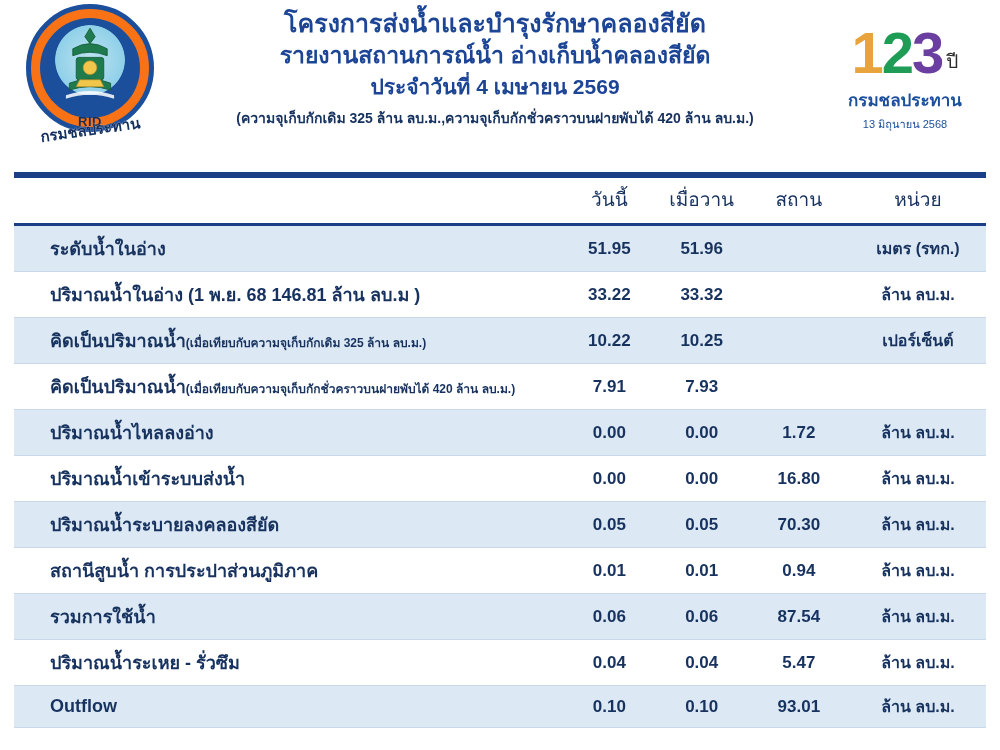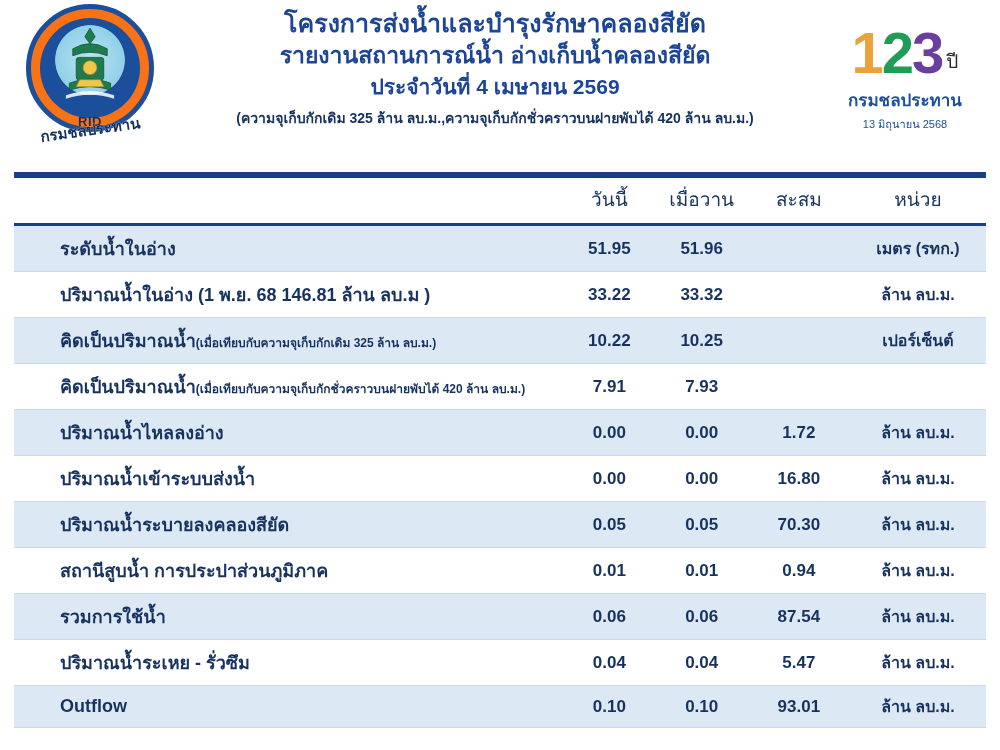--- a/index.html
+++ b/index.html
@@ -188,21 +188,21 @@
     color: #17325f;
     padding: 8px 4px;
     font-weight: bold;
     border-bottom: 1px solid #c9d8e8;
   }
   tbody tr:nth-child(odd) { background: #dce9f4; }
   tbody tr:nth-child(even) { background: #ffffff; }
 
   td.label {
     text-align: left;
-    padding-left: 46px;
+    padding-left: 36px;
     white-space: nowrap;
   }
   td.label .small {
     font-size: 12px;
     font-weight: bold;
   }
   td.num {
     text-align: center;
     font-size: 17px;
   }
@@ -275,21 +275,21 @@
           <th></th>
           <th></th>
           <th></th>
           <th></th>
           <th></th>
         </tr>
         <tr>
           <th class="h-label"></th>
           <th>วันนี้</th>
           <th>เมื่อวาน</th>
-          <th>สะสม</th>
+          <th>สถาน</th>
           <th>หน่วย</th>
         </tr>
       </thead>
       <tbody>
 
         <tr>
           <td class="label"><span>ระดับน้ำในอ่าง</span><span class="small"></span></td>
           <td class="num">51.95</td>
           <td class="num">51.96</td>
           <td class="num"></td>

